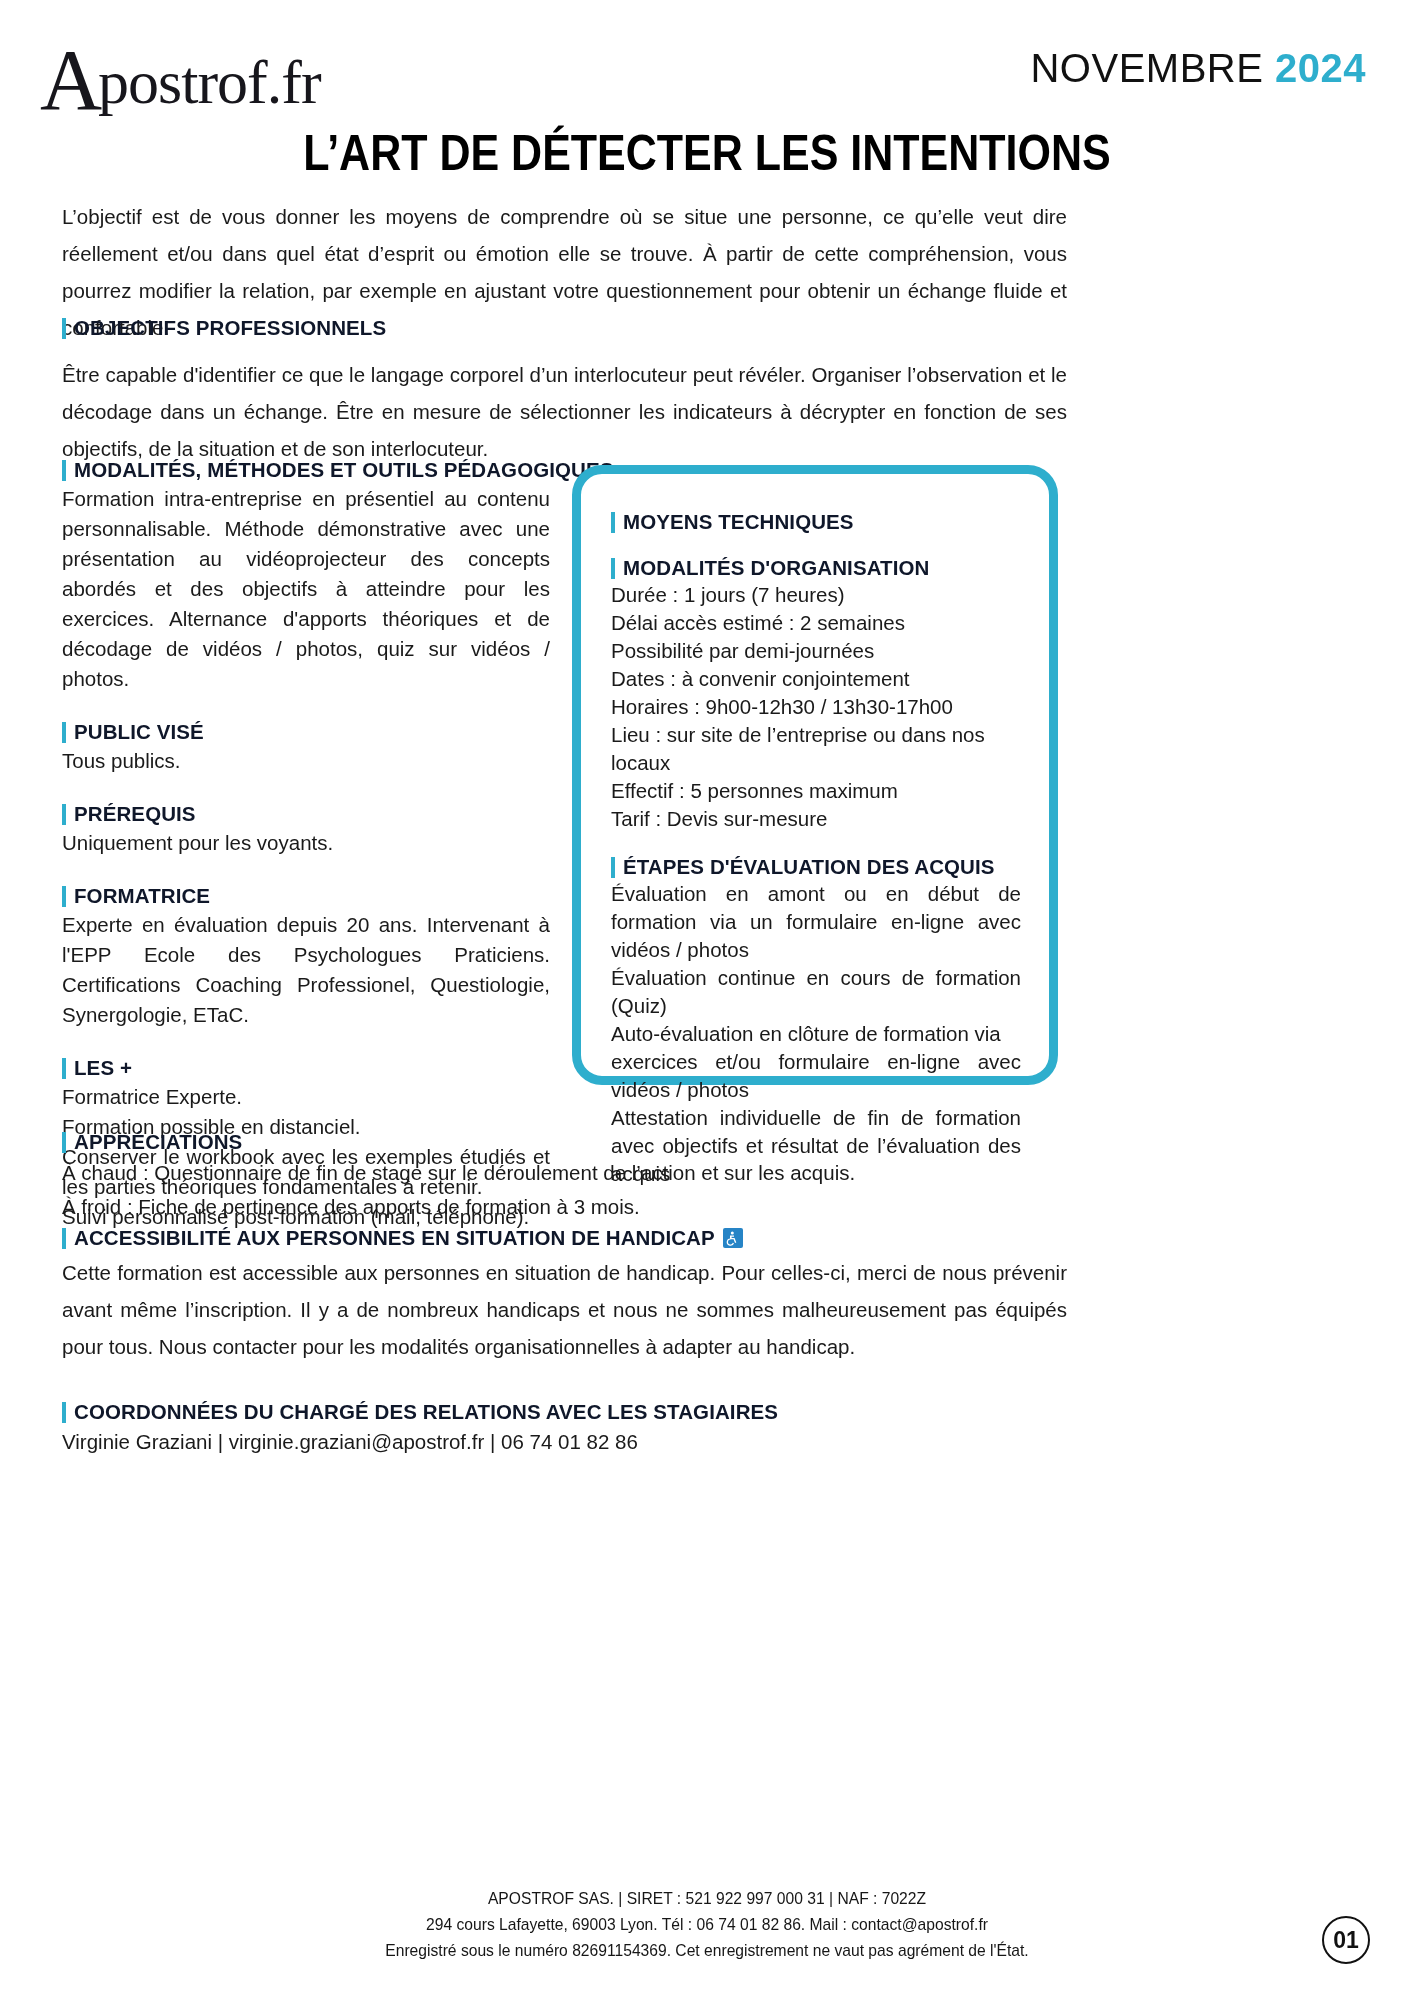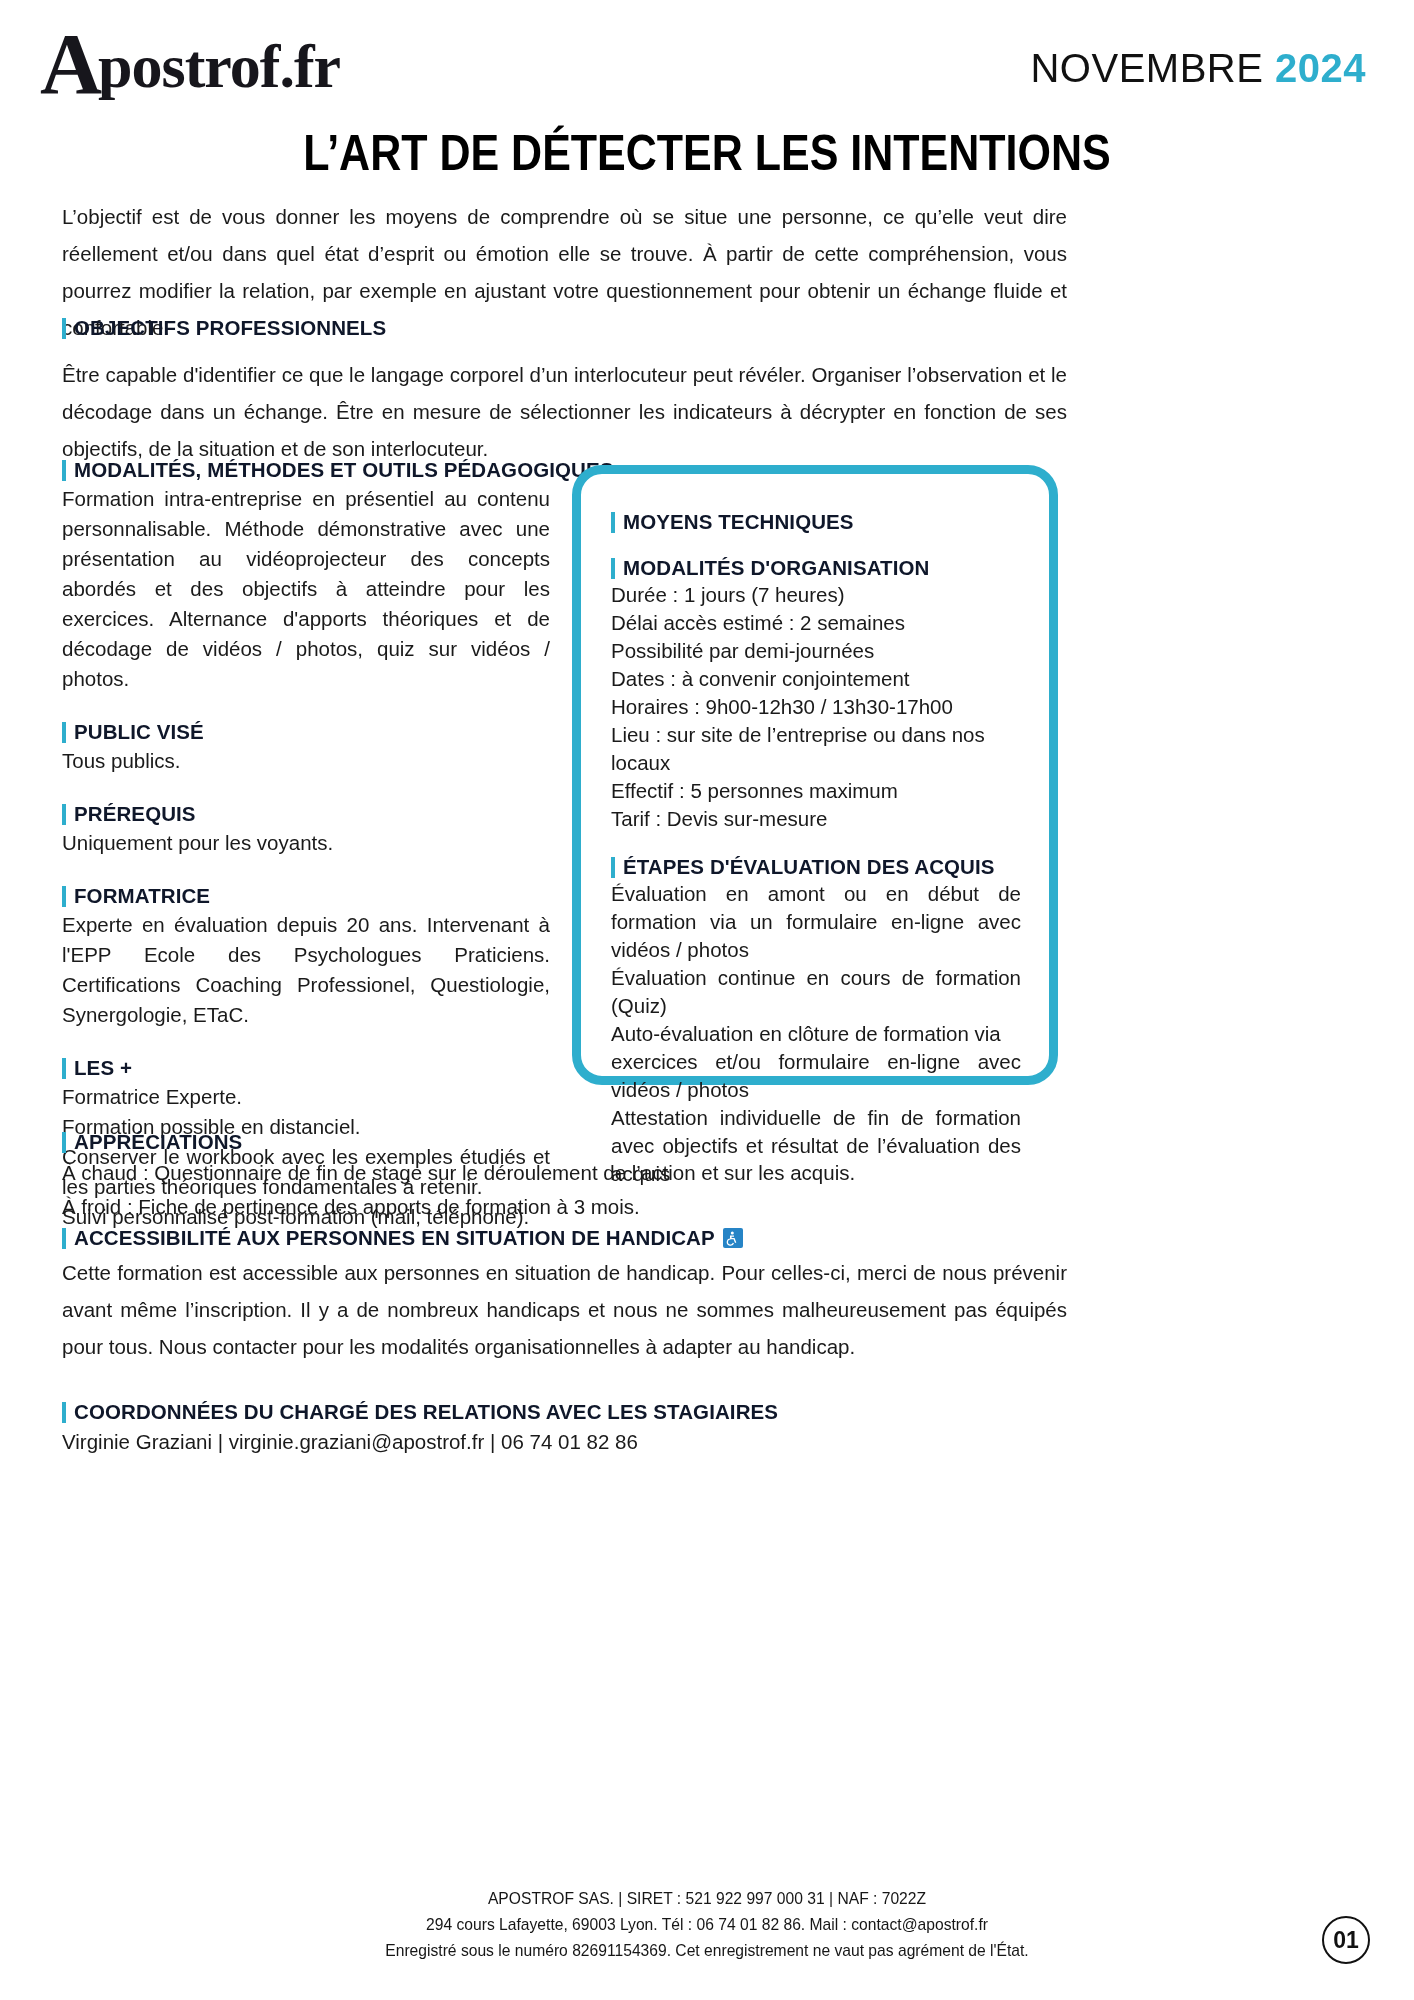--- a/index.html
+++ b/index.html
@@ -26,24 +26,24 @@
   .header {
     position: absolute;
     top: 28px;
     left: 0;
     right: 0;
     height: 86px;
   }
   .logo {
     position: absolute;
     left: 40px;
-    top: 0px;
+    top: 16px;
     font-family: "Liberation Serif", serif;
     font-size: 62px;
-    font-weight: 700;
+    font-weight: 400;
     letter-spacing: -1px;
     color: #17161c;
     line-height: 1;
     white-space: nowrap;
   }
   .logo .logo-a {
     font-size: 86px;
     line-height: 0.85;
     vertical-align: -6px;
     letter-spacing: -4px;

